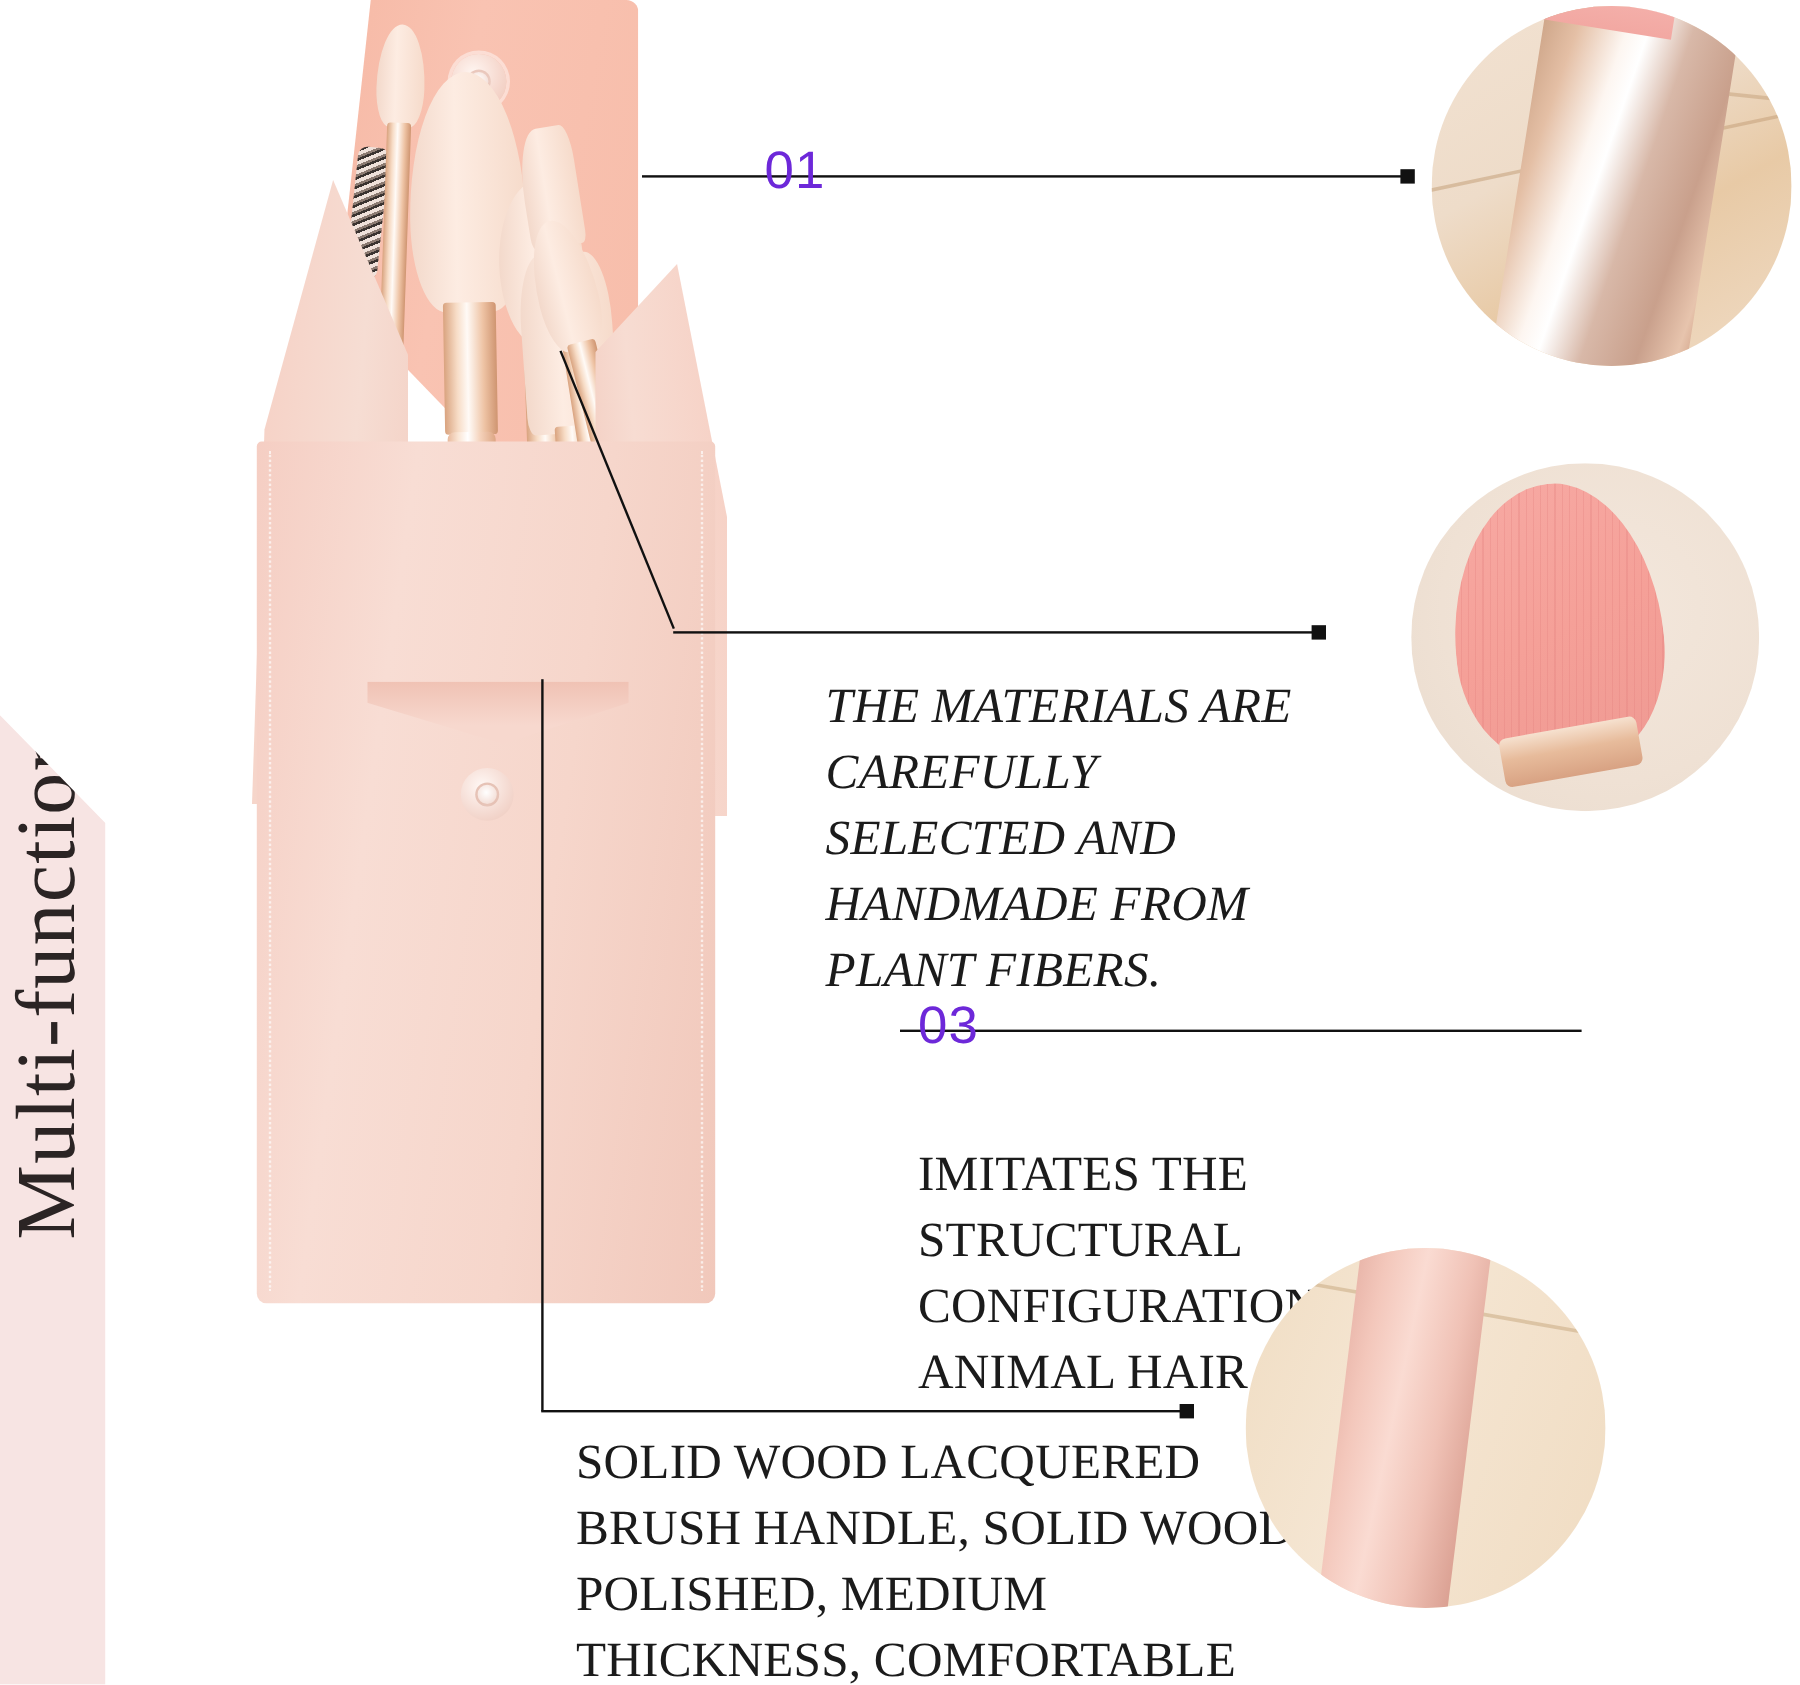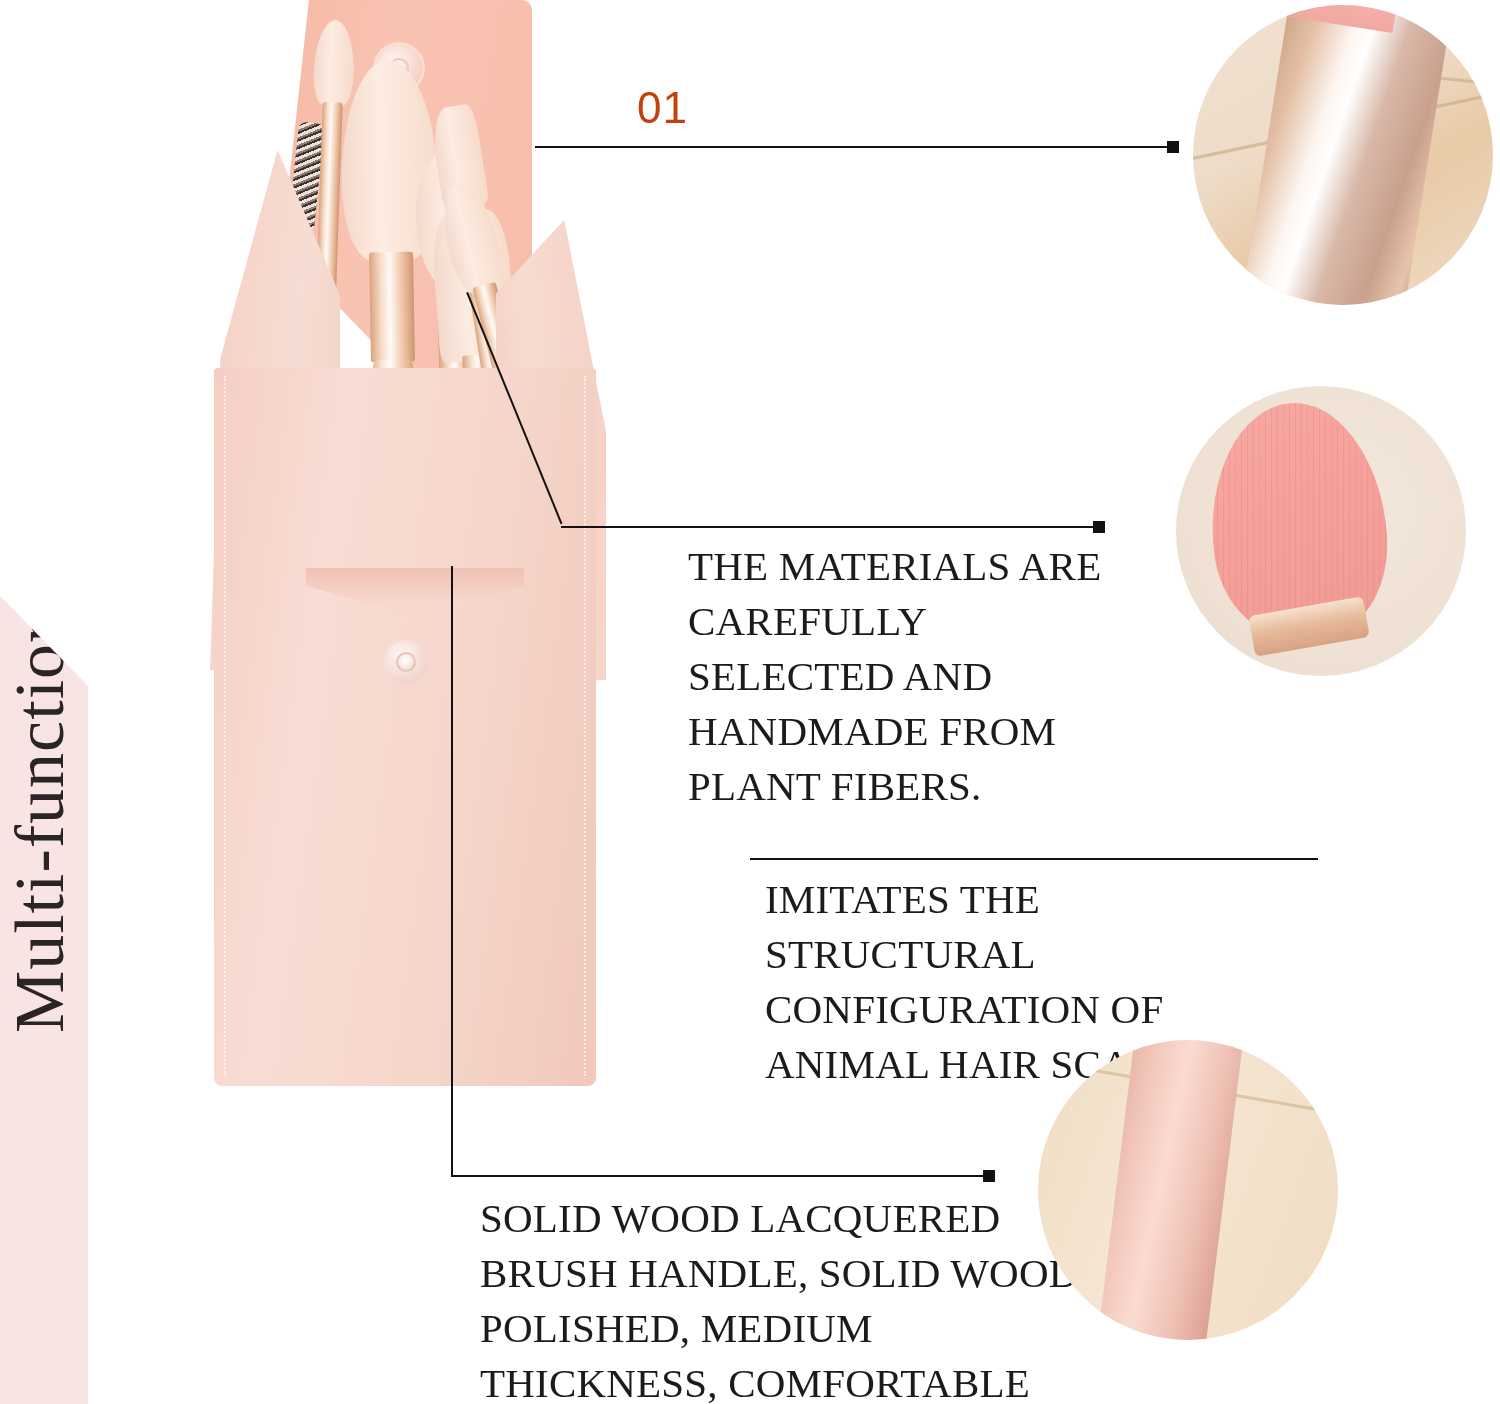--- a/index.html
+++ b/index.html
@@ -215,23 +215,24 @@
     background: #111111;
     transform-origin: 0 0;
   }
 
   
   .callout { position: absolute; }
   .callout-num {
     font-family: "Liberation Sans", sans-serif;
     font-size: 44px;
     font-weight: 400;
-    color: #c2410c;
+    color: #6d28d9;
     letter-spacing: 1px;
     line-height: 1;
+    margin-top: 35px;
   }
   .callout-body {
     font-family: "Liberation Serif", serif;
     font-size: 41px;
     line-height: 1.34;
     color: #1b1b1b;
     letter-spacing: 0.2px;
   }
 
   
@@ -398,24 +399,25 @@
 
   <div class="ln ln-v" style="left:451px; top:566px; height:610px;"></div>
   <div class="ln ln-h" style="left:451px; top:1175px; width:540px;"></div>
   <div class="marker" style="left:983px; top:1170px;"></div>
 
   <div class="callout" style="left:637px; top:86px; width:560px;">
     <div class="callout-num">01</div>
   </div>
 
   <div class="callout" style="left:688px; top:466px; width:430px;">
-    <div class="callout-body" style="margin-top:73px;">THE MATERIALS ARE CAREFULLY SELECTED AND HANDMADE FROM PLANT FIBERS.</div>
+    <div class="callout-body" style="margin-top:95px;font-style:italic;">THE MATERIALS ARE CAREFULLY SELECTED AND HANDMADE FROM PLANT FIBERS.</div>
   </div>
 
   <div class="callout" style="left:765px; top:798px; width:520px;">
+    <div class="callout-num">03</div>
     <div class="callout-body" style="margin-top:74px;">IMITATES THE STRUCTURAL CONFIGURATION OF ANIMAL HAIR SCALES.</div>
   </div>
 
   <div class="callout" style="left:480px; top:1118px; width:610px;">
     <div class="callout-body" style="margin-top:73px;">SOLID WOOD LACQUERED BRUSH HANDLE, SOLID WOOD POLISHED, MEDIUM THICKNESS, COMFORTABLE AND EASY TO GRIP.</div>
   </div>
 
   <div class="circle" style="left:1193px; top:5px; width:300px; height:300px;">
     <div class="circle-inner">
       <div class="c1-bg"></div>

